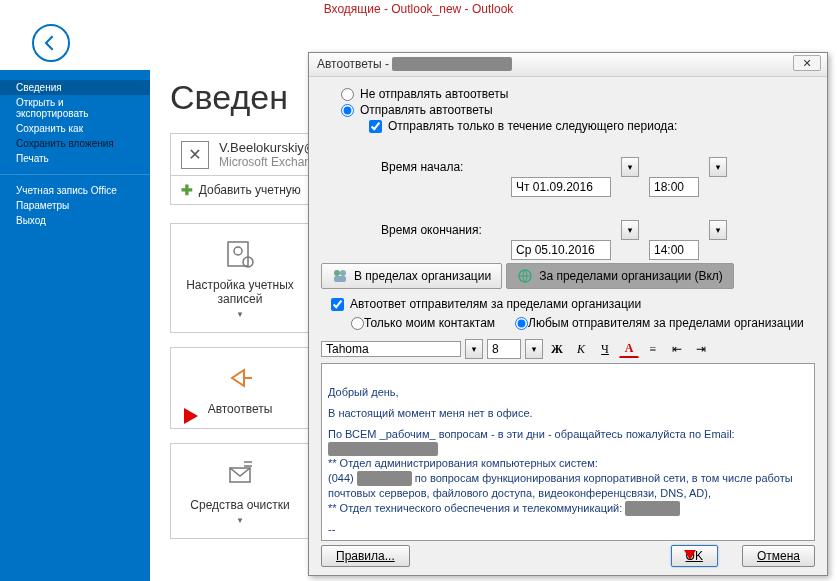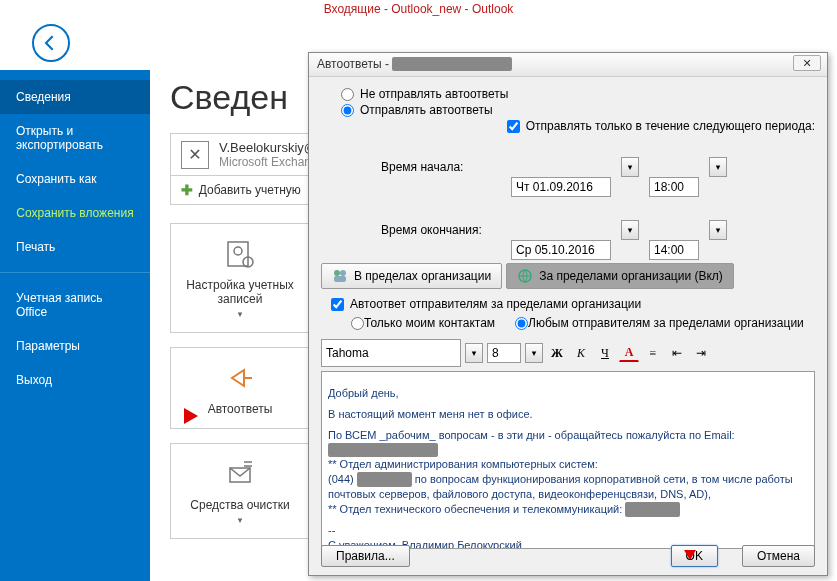--- a/index.html
+++ b/index.html
@@ -6,23 +6,23 @@
 body { font-family: "Segoe UI", Tahoma, sans-serif; font-size: 12px; background: #fff; width: 837px; height: 581px; overflow: hidden; position: relative; }
 
 .titlebar { height: 18px; text-align: center; color: #b91c1c; font-size: 12px; padding-top: 2px; }
 
 .topstrip { background: #fff; height: 52px; position: relative; }
 .back-circle { width: 38px; height: 38px; border: 2px solid #0072c6; border-radius: 50%; position: absolute; left: 32px; top: 6px; display: flex; align-items: center; justify-content: center; color: #0072c6; cursor: pointer; }
 .back-circle svg { width: 20px; height: 20px; }
 
 .main { display: flex; height: 511px; }
 .sidebar { width: 150px; background: #0072c6; color: #fff; padding-top: 10px; }
-.side-item { padding: 10px 16px; font-size: 12px; cursor: pointer; }
+.side-item { padding: 2px 16px; font-size: 10px; cursor: pointer; }
 .side-item.active { background: #005a9e; }
-.side-item.disabled { color: #bef264; cursor: default; text-align: center; }
+.side-item.disabled { color: #0f172a; cursor: default; }
 .side-sep { height: 1px; background: #2d8fd3; margin: 8px 0; }
 
 .content { flex: 1; padding: 0 20px; position: relative; }
 .page-title { font-size: 34px; font-weight: 300; color: #333; margin: 8px 0 16px; }
 .account-row { display: flex; align-items: center; border: 1px solid #ccc; border-bottom: none; padding: 6px 10px; gap: 10px; }
 .account-icon { width: 28px; height: 28px; border: 1px solid #888; display: flex; align-items: center; justify-content: center; font-size: 16px; color: #555; }
 .account-text { flex: 1; }
 .account-name { color: #333; font-size: 13px; }
 .account-sub { color: #888; font-size: 12px; }
 .add-account { border: 1px solid #ccc; padding: 6px 10px; display: flex; align-items: center; gap: 6px; cursor: pointer; color: #333; }
@@ -37,46 +37,46 @@
 .red-arrow { position: absolute; left: 0; top: 334px; z-index: 5; }
 .red-arrow-down { position: absolute; z-index: 30; }
 
 
 .dialog { position: absolute; left: 308px; top: 52px; width: 520px; height: 524px; background: #f0f0f0; border: 1px solid #888; box-shadow: 2px 2px 6px rgba(0,0,0,0.3); z-index: 10; }
 .dlg-title { height: 24px; background: linear-gradient(#fdfdfd,#e8e8e8); border-bottom: 1px solid #ccc; padding: 4px 8px; font-size: 12px; color: #333; position: relative; }
 .dlg-close { position: absolute; right: 6px; top: 2px; width: 28px; height: 16px; border: 1px solid #aaa; border-radius: 2px; text-align: center; font-size: 11px; line-height: 14px; cursor: pointer; background: #f5f5f5; }
 .dlg-body { padding: 8px 12px; }
 .radio-row, .check-row { display: flex; align-items: center; gap: 6px; margin: 2px 0; font-size: 12px; }
 .indent1 { margin-left: 20px; }
-.indent2 { margin-left: 48px; justify-content: flex-end; }
+.indent2 { margin-left: 48px; }
 .time-grid { margin-left: 60px; margin-top: 4px; }
 .time-row { display: flex; align-items: center; gap: 10px; margin: 3px 0; }
 .time-label { width: 120px; text-align: left; }
 .date-input, .time-input { border: 1px solid #999; background: #fff; height: 20px; padding: 1px 4px; font-size: 12px; margin-top: 40px; }
 .date-input { width: 100px; }
 .time-input { width: 50px; }
 .drop-btn { width: 18px; height: 20px; border: 1px solid #999; background: linear-gradient(#fdfdfd,#e0e0e0); text-align: center; font-size: 9px; line-height: 18px; cursor: pointer; }
 .section-label { margin: 10px 0 6px; font-size: 12px; }
 .tabs { display: flex; gap: 4px; margin-bottom: 4px; }
 .tab { border: 1px solid #999; background: linear-gradient(#fdfdfd,#e4e4e4); padding: 4px 10px; display: flex; align-items: center; gap: 6px; font-size: 12px; cursor: pointer; border-radius: 2px; }
 .tab.active { background: #a3a3a3; }
 .tab-icon { width: 16px; height: 16px; }
 .sub-options { margin: 8px 0 6px 10px; }
 .sub-radio-row { display: flex; align-items: center; margin: 3px 0 3px 20px; font-size: 12px; }
 .toolbar { display: flex; align-items: center; gap: 4px; margin: 4px 0; }
-.font-select { border: 1px solid #999; background: #fff; height: 28px; width: 140px; padding: 1px 4px; font-size: 12px; }
+.font-select { border: 1px solid #999; background: #fff; height: 16px; width: 140px; padding: 1px 4px; font-size: 12px; }
 .size-select { border: 1px solid #999; background: #fff; height: 20px; width: 34px; padding: 1px 4px; font-size: 12px; }
 .tb-btn { width: 20px; height: 20px; border: 1px solid transparent; text-align: center; line-height: 18px; font-size: 12px; cursor: pointer; font-family: "Times New Roman", serif; }
 .tb-bold { font-weight: bold; }
 .tb-italic { font-style: italic; }
 .tb-under { text-decoration: underline; }
 .tb-A { color: #c00; font-weight: bold; border-bottom: 2px solid #c00; line-height: 14px; height: 18px; }
-.editor { border: 1px solid #999; background: #fff; height: 178px; padding: 14px 6px; font-size: 11px; color: #1a3d7a; overflow: hidden; line-height: 1.35; font-family: Tahoma, sans-serif; }
+.editor { border: 1px solid #999; background: #fff; height: 178px; padding: 21px 6px; font-size: 11px; color: #1a3d7a; overflow: hidden; line-height: 1.35; font-family: Tahoma, sans-serif; }
 .editor .blur { background: #888; color: #888; border-radius: 2px; display: inline-block; }
-.dlg-footer { position: absolute; bottom: 8px; left: 12px; right: 12px; display: flex; align-items: center; }
+.dlg-footer { position: absolute; bottom: 8px; left: 12px; right: 12px; display: flex; align-items: center; text-decoration: underline; }
 .btn { border: 1px solid #888; background: linear-gradient(#fdfdfd,#e0e0e0); padding: 3px 14px; font-size: 12px; cursor: pointer; border-radius: 2px; }
 .btn.primary { border-color: #3a74b8; box-shadow: 0 0 2px #6aa7e8; }
 .footer-right { margin-left: auto; display: flex; gap: 24px; }
 input[type=radio], input[type=checkbox] { margin: 0; }
 </style>
 </head>
 <body>
 
 <div class="titlebar">Входящие - Outlook_new - Outlook</div>
 

